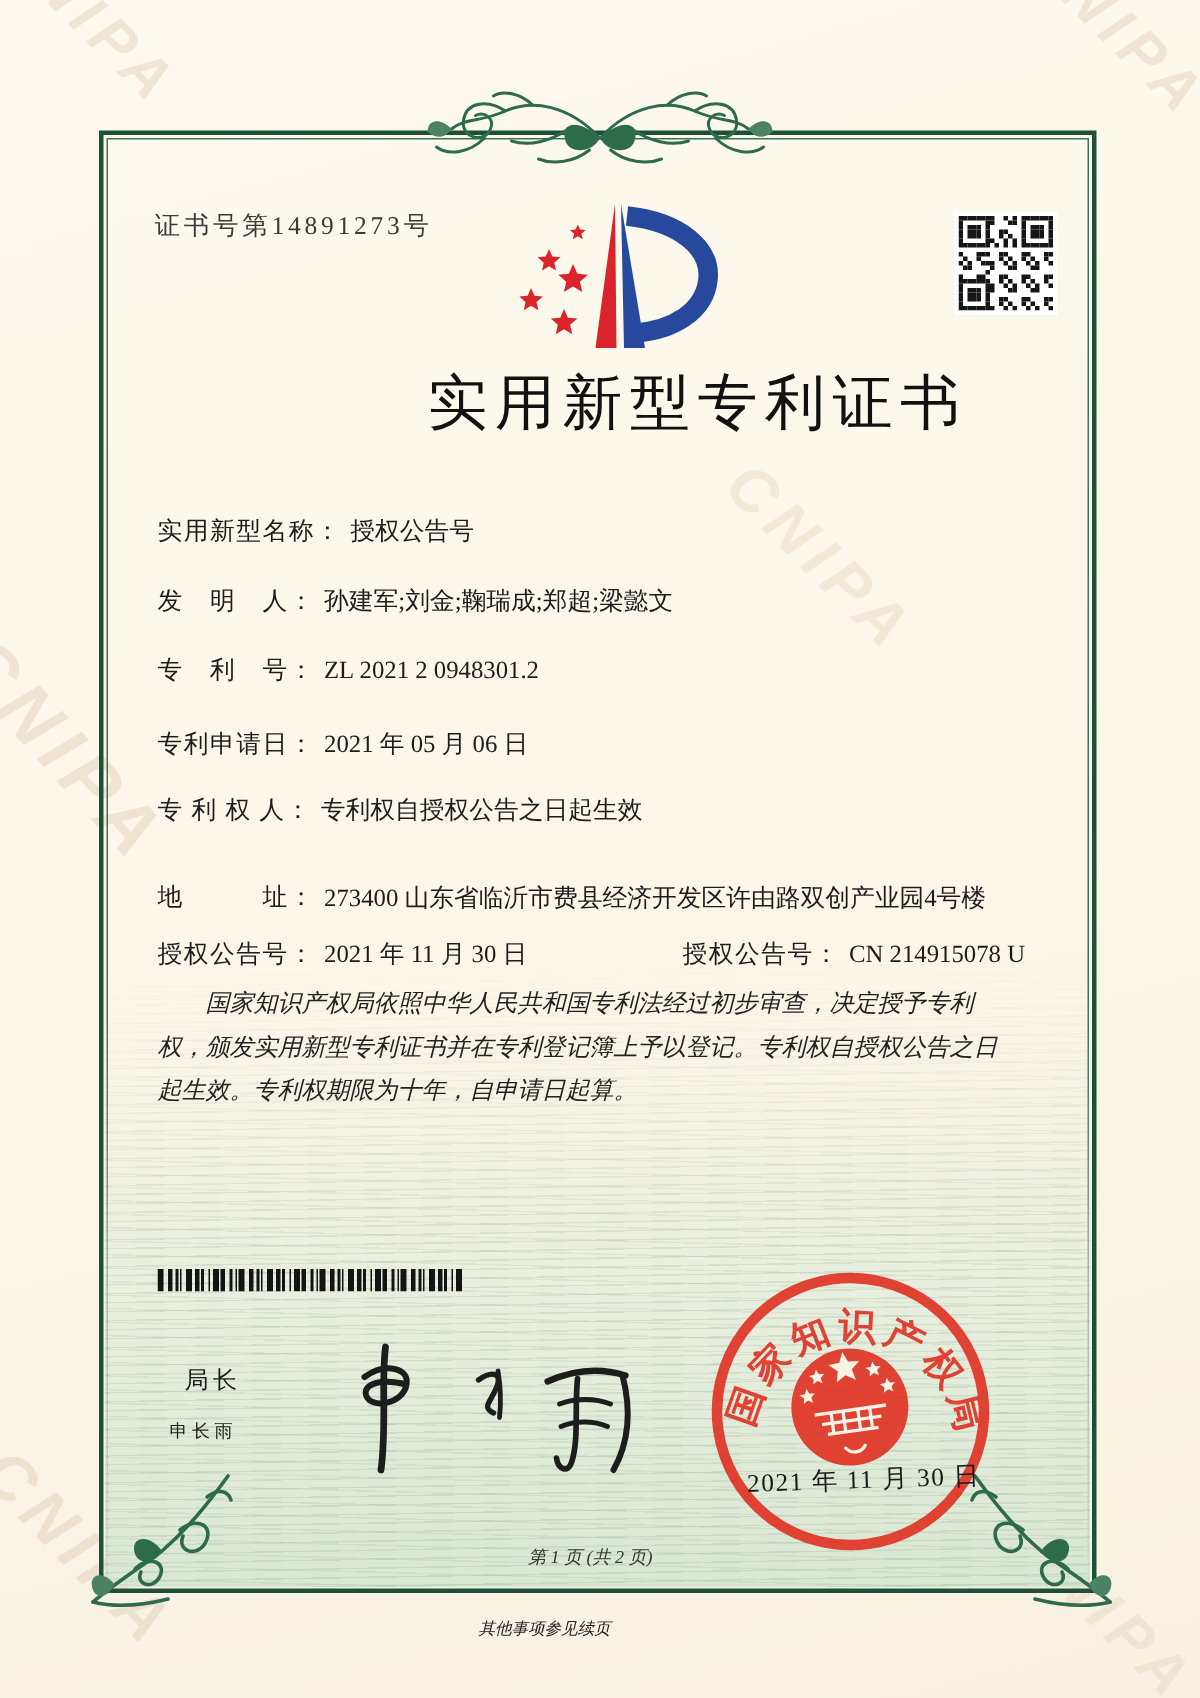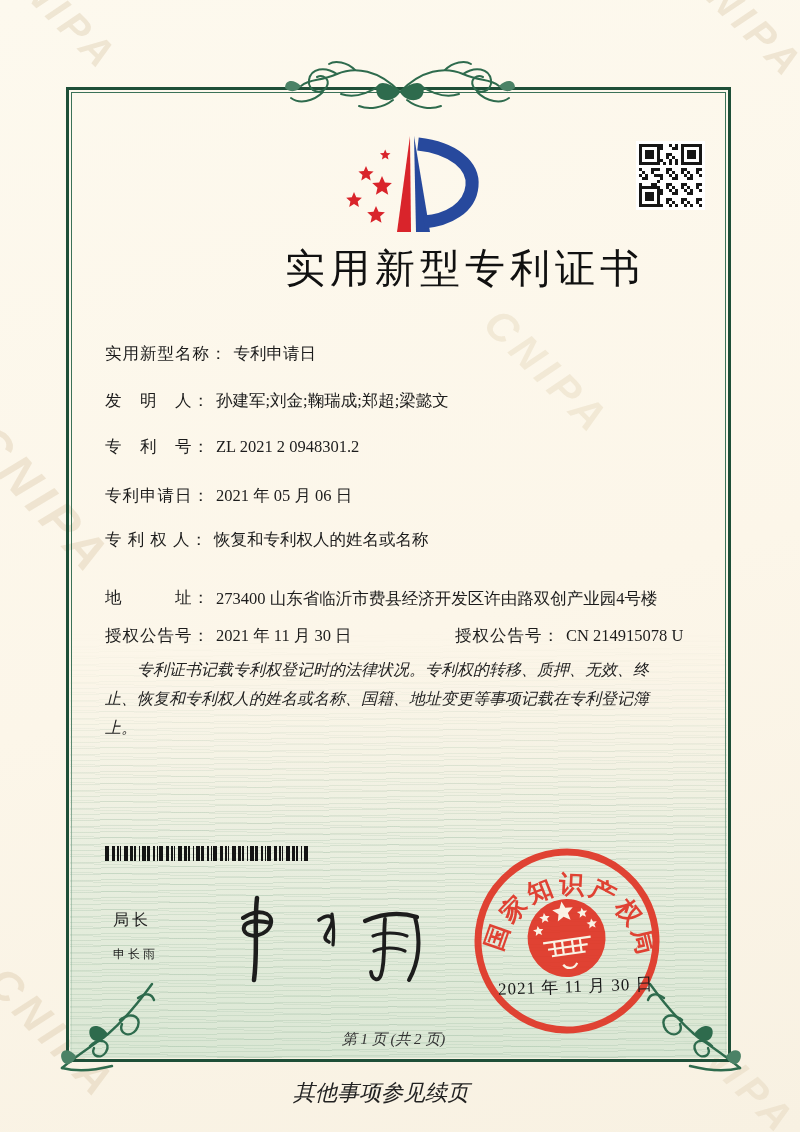--- a/index.html
+++ b/index.html
@@ -57,30 +57,30 @@
     display:inline-block;vertical-align:top;white-space:normal;
     width:478px;line-height:24px;margin-left:6px;
   }
   .pair2{position:absolute;left:350px;top:0;text-align:center;}
   .paras{
     position:absolute;left:105px;top:655px;width:574px;z-index:3;
     font-size:16px;line-height:29px;font-style:italic;color:#222;
   }
   .paras p{margin:0;text-indent:2em;}
   .barcode{position:absolute;left:105px;top:846px;z-index:3;line-height:0;}
-  .sig-title{position:absolute;left:113px;top:910px;z-index:3;font-family:"Liberation Sans","DejaVu Sans",sans-serif;font-size:16px;letter-spacing:3px;}
+  .sig-title{position:absolute;left:123px;top:910px;z-index:3;font-family:"Liberation Sans","DejaVu Sans",sans-serif;font-size:16px;letter-spacing:3px;}
   .sig-name{position:absolute;left:113px;top:946px;z-index:3;font-family:"Liberation Sans","DejaVu Sans",sans-serif;font-size:12px;letter-spacing:3px;}
   .signature{position:absolute;left:233px;top:888px;z-index:3;}
   .seal{position:absolute;left:470px;top:844px;z-index:4;}
   .seal-date{
     position:absolute;left:498px;top:975px;z-index:5;font-size:17px;
     letter-spacing:1px;color:#1a1a1a;transform:rotate(-2deg);
   }
-  .page-info{position:absolute;left:66px;width:655px;top:1030px;z-index:3;text-align:center;font-size:15px;font-style:italic;color:#333;}
-  .foot-note{position:absolute;left:66px;width:630px;top:1078px;z-index:3;text-align:center;font-size:22px;font-style:italic;color:#222;}
+  .page-info{position:absolute;left:66px;width:655px;top:1030px;z-index:3;text-align:center;font-size:12px;font-style:italic;color:#333;}
+  .foot-note{position:absolute;left:48px;width:630px;top:1078px;z-index:3;text-align:center;font-size:11px;font-style:italic;color:#222;}
 </style>
 </head>
 <body>
 
 <div class="page">
 
   <div class="watermark wm1">CNIPA</div>
   <div class="watermark wm2">CNIPA</div>
   <div class="watermark wm3">CNIPA</div>
   <div class="watermark wm4">CNIPA</div>
@@ -122,20 +122,21 @@
       <path d="M96 4 C80 26 68 40 52 54 C36 66 20 76 6 88"></path>
       <path d="M64 40 C76 30 88 38 80 50 C74 58 62 54 66 44"></path>
       <path d="M34 66 C44 56 56 62 50 72 C45 80 34 76 38 68"></path>
       <path d="M52 54 C44 42 30 44 34 56 C37 64 48 62 52 54 Z" fill="#2e6b4d" stroke="none"></path>
       <path d="M20 76 C12 66 2 70 6 80 C9 87 18 84 20 76 Z" fill="#4b8266" stroke="none"></path>
       <path d="M6 88 C22 92 40 90 56 86"></path>
       <path d="M82 18 C90 12 96 14 98 20"></path>
     </g>
   </svg>
 
+  <div class="cert-no">证书号第14891273号</div>
 
   <svg class="logo" width="140" height="106" viewBox="0 0 140 106">
     <g fill="#d9242b">
       <path d="M42 16 l1.9 4.3 4.7 .4 -3.6 3.1 1.1 4.6 -4.1 -2.5 -4.1 2.5 1.1 -4.6 -3.6 -3.1 4.7 -.4 Z" transform="scale(0.8) translate(12,6)"></path>
       <path d="M24 34 l2.2 5 5.4 .5 -4.1 3.6 1.2 5.3 -4.7 -2.9 -4.7 2.9 1.2 -5.3 -4.1 -3.6 5.4 -.5 Z"></path>
       <path d="M40 44 l2.9 6.5 7 .6 -5.3 4.7 1.6 6.9 -6.2 -3.7 -6.1 3.7 1.6 -6.9 -5.3 -4.7 7 -.6 Z"></path>
       <path d="M12 60 l2.3 5.2 5.6 .5 -4.2 3.7 1.2 5.5 -4.9 -3 -4.8 3 1.2 -5.5 -4.2 -3.7 5.6 -.5 Z"></path>
       <path d="M34 74 l2.6 5.8 6.3 .55 -4.8 4.2 1.4 6.2 -5.5 -3.3 -5.5 3.3 1.4 -6.2 -4.7 -4.2 6.3 -.55 Z"></path>
     </g>
     <polygon points="68,4 55,100 69,100" fill="#d9242b"></polygon>
@@ -335,47 +336,47 @@
         <rect x="36" y="60" width="3" height="3" fill="#161616"></rect>
         <rect x="45" y="60" width="3" height="3" fill="#161616"></rect>
         <rect x="51" y="60" width="3" height="3" fill="#161616"></rect>
         <rect x="60" y="60" width="3" height="3" fill="#161616"></rect>
       </svg></div>
 
   <div class="title">实用新型专利证书</div>
 
   <div class="fields">
     <div class="row" style="top:0px">
-      <span class="field-label">实用新型名称：</span><span class="field-value">专利申请日</span>
+      <span class="field-label">实用新型名称：</span><span class="field-value">授权公告号</span>
     </div>
     <div class="row" style="top:47px">
       <span class="field-label">发　明　人：</span><span class="field-value">孙建军;刘金;鞠瑞成;郑超;梁懿文</span>
     </div>
     <div class="row" style="top:93px">
       <span class="field-label">专　利　号：</span><span class="field-value">ZL 2021 2 0948301.2</span>
     </div>
     <div class="row" style="top:142px">
       <span class="field-label">专利申请日：</span><span class="field-value">2021 年 05 月 06 日</span>
     </div>
     <div class="row" style="top:186px">
-      <span class="field-label">专 利 权 人：</span><span class="field-value">恢复和专利权人的姓名或名称</span>
+      <span class="field-label">专 利 权 人：</span><span class="field-value">专利权自授权公告之日起生效</span>
     </div>
     <div class="row row-addr" style="top:244px">
       <span class="field-label">地　　　址：</span><span class="field-value">273400 山东省临沂市费县经济开发区许由路双创产业园4号楼</span>
     </div>
     <div class="row" style="top:282px">
       <span class="field-label">授权公告号：</span><span class="field-value">2021 年 11 月 30 日</span>
       <span class="pair2">
         <span class="field-label">授权公告号：</span><span class="field-value">CN 214915078 U</span>
       </span>
     </div>
   </div>
 
   <div class="paras">
-    <p>专利证书记载专利权登记时的法律状况。专利权的转移、质押、无效、终止、恢复和专利权人的姓名或名称、国籍、地址变更等事项记载在专利登记簿上。</p>
+    <p>国家知识产权局依照中华人民共和国专利法经过初步审查，决定授予专利权，颁发实用新型专利证书并在专利登记簿上予以登记。专利权自授权公告之日起生效。专利权期限为十年，自申请日起算。</p>
   </div>
 
   <div class="barcode" id="barcodebox"><svg width="206" height="15" viewBox="0 0 206 15">
         <rect x="0" y="0" width="4" height="15" fill="#141414"></rect>
         <rect x="7" y="0" width="3" height="15" fill="#141414"></rect>
         <rect x="12" y="0" width="2" height="15" fill="#141414"></rect>
         <rect x="15" y="0" width="1" height="15" fill="#141414"></rect>
         <rect x="19" y="0" width="4" height="15" fill="#141414"></rect>
         <rect x="25" y="0" width="3" height="15" fill="#141414"></rect>
         <rect x="29" y="0" width="2" height="15" fill="#141414"></rect>

